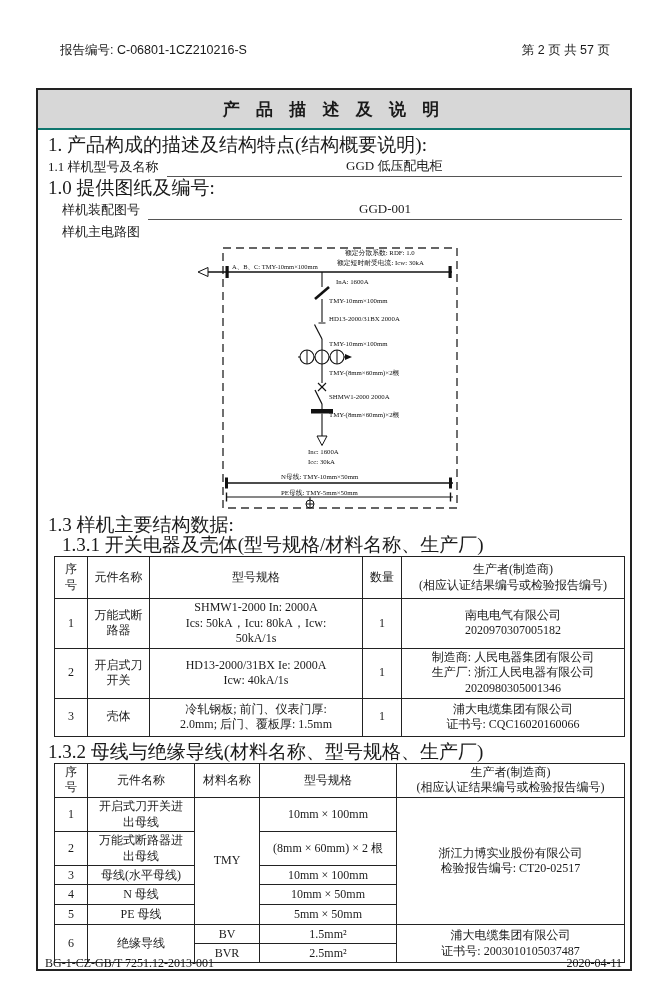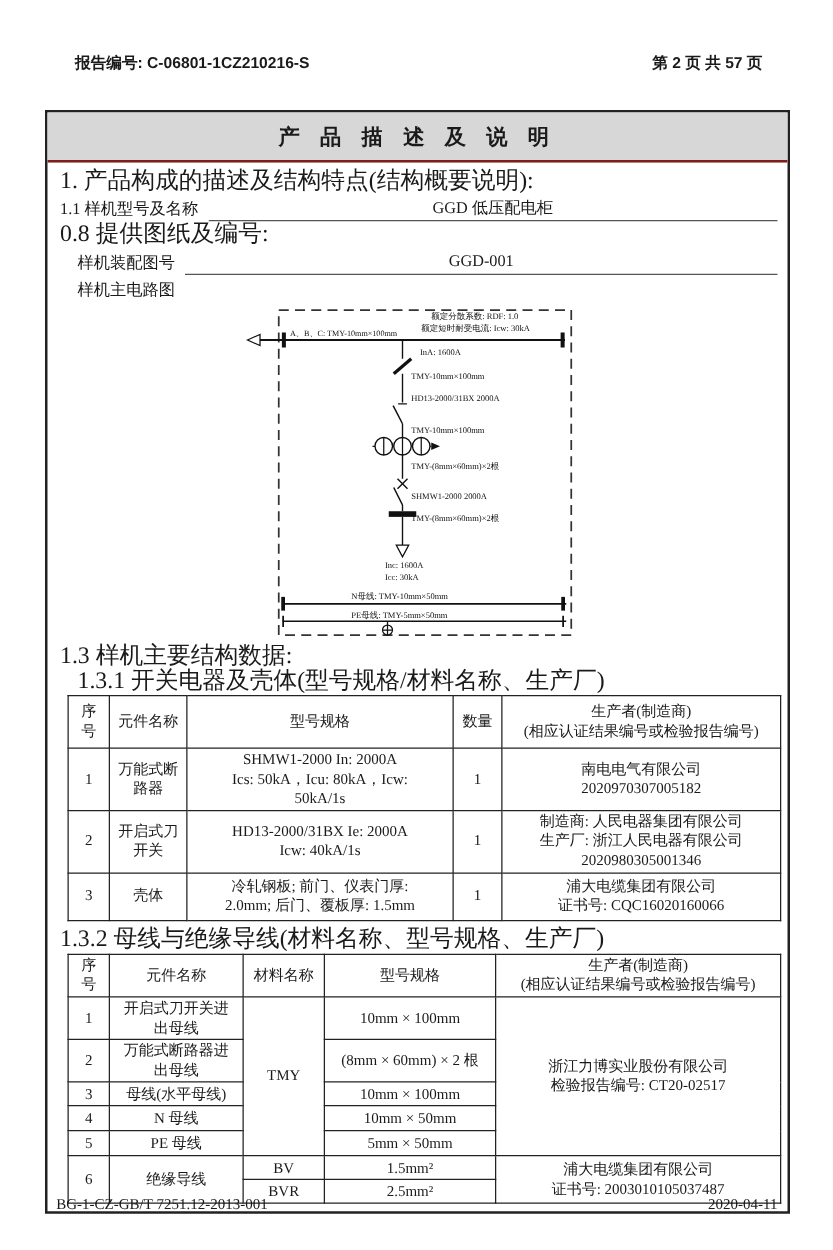--- a/index.html
+++ b/index.html
@@ -1,22 +1,22 @@
 <!DOCTYPE html>
 <html><head>
 <meta charset="utf-8">
 <style>
   html,body{margin:0;padding:0;background:#fff;}
   body{width:666px;height:1000px;position:relative;font-family:"Liberation Serif","DejaVu Serif",serif;color:#1a1a1a;}
   .pre{white-space:pre-line;}
   
-  .page-header{position:absolute;top:42px;left:60px;right:56px;display:flex;justify-content:space-between;font-family:"Liberation Sans","DejaVu Sans",sans-serif;font-weight:700;font-size:12.5px;}
+  .page-header{position:absolute;top:42px;left:60px;right:56px;display:flex;justify-content:space-between;font-family:"Liberation Sans","DejaVu Sans",sans-serif;font-weight:400;font-size:12.5px;}
   
   .main-box{position:absolute;left:36px;top:88px;width:592px;border:2px solid #222;background:#fff;}
-  .title-bar{height:38px;background:#d7d7d7;border-bottom:2px solid #7f1d1d;display:flex;align-items:center;justify-content:center;font-size:17px;letter-spacing:6px;font-weight:600;}
+  .title-bar{height:38px;background:#d7d7d7;border-bottom:2px solid #0f766e;display:flex;align-items:center;justify-content:center;font-size:17px;letter-spacing:6px;font-weight:600;}
   .content{padding:4px 8px 6px 10px;}
   .line{font-size:19px;line-height:18px;margin-top:2px;}
   .fieldrow{display:flex;align-items:flex-end;font-size:13px;line-height:20px;margin-top:2px;}
   .fieldrow .lbl{white-space:nowrap;}
   .fieldrow .val{flex:1;text-align:center;border-bottom:1px solid #555;margin-left:8px;padding-bottom:0;}
   .indent1{margin-left:14px;align-items:center;}
   
   .diagram-wrap{margin:4px 0 0 147px;width:265px;height:264px;}
   svg text{font-family:"Liberation Serif","DejaVu Serif",serif;fill:#111;}
   
@@ -42,21 +42,21 @@
   </div>
   <div class="content">
 
     <div class="line">1. 产品构成的描述及结构特点(结构概要说明):</div>
 
     <div class="fieldrow">
       <span class="lbl">1.1 样机型号及名称</span>
       <span class="val">GGD 低压配电柜</span>
     </div>
 
-    <div class="line">0.8 提供图纸及编号:</div>
+    <div class="line">1.0 提供图纸及编号:</div>
 
     <div class="fieldrow indent1">
       <span class="lbl">样机装配图号</span>
       <span class="val">GGD-001</span>
     </div>
 
     <div class="fieldrow indent1">
       <span class="lbl">样机主电路图</span>
     </div>
 

